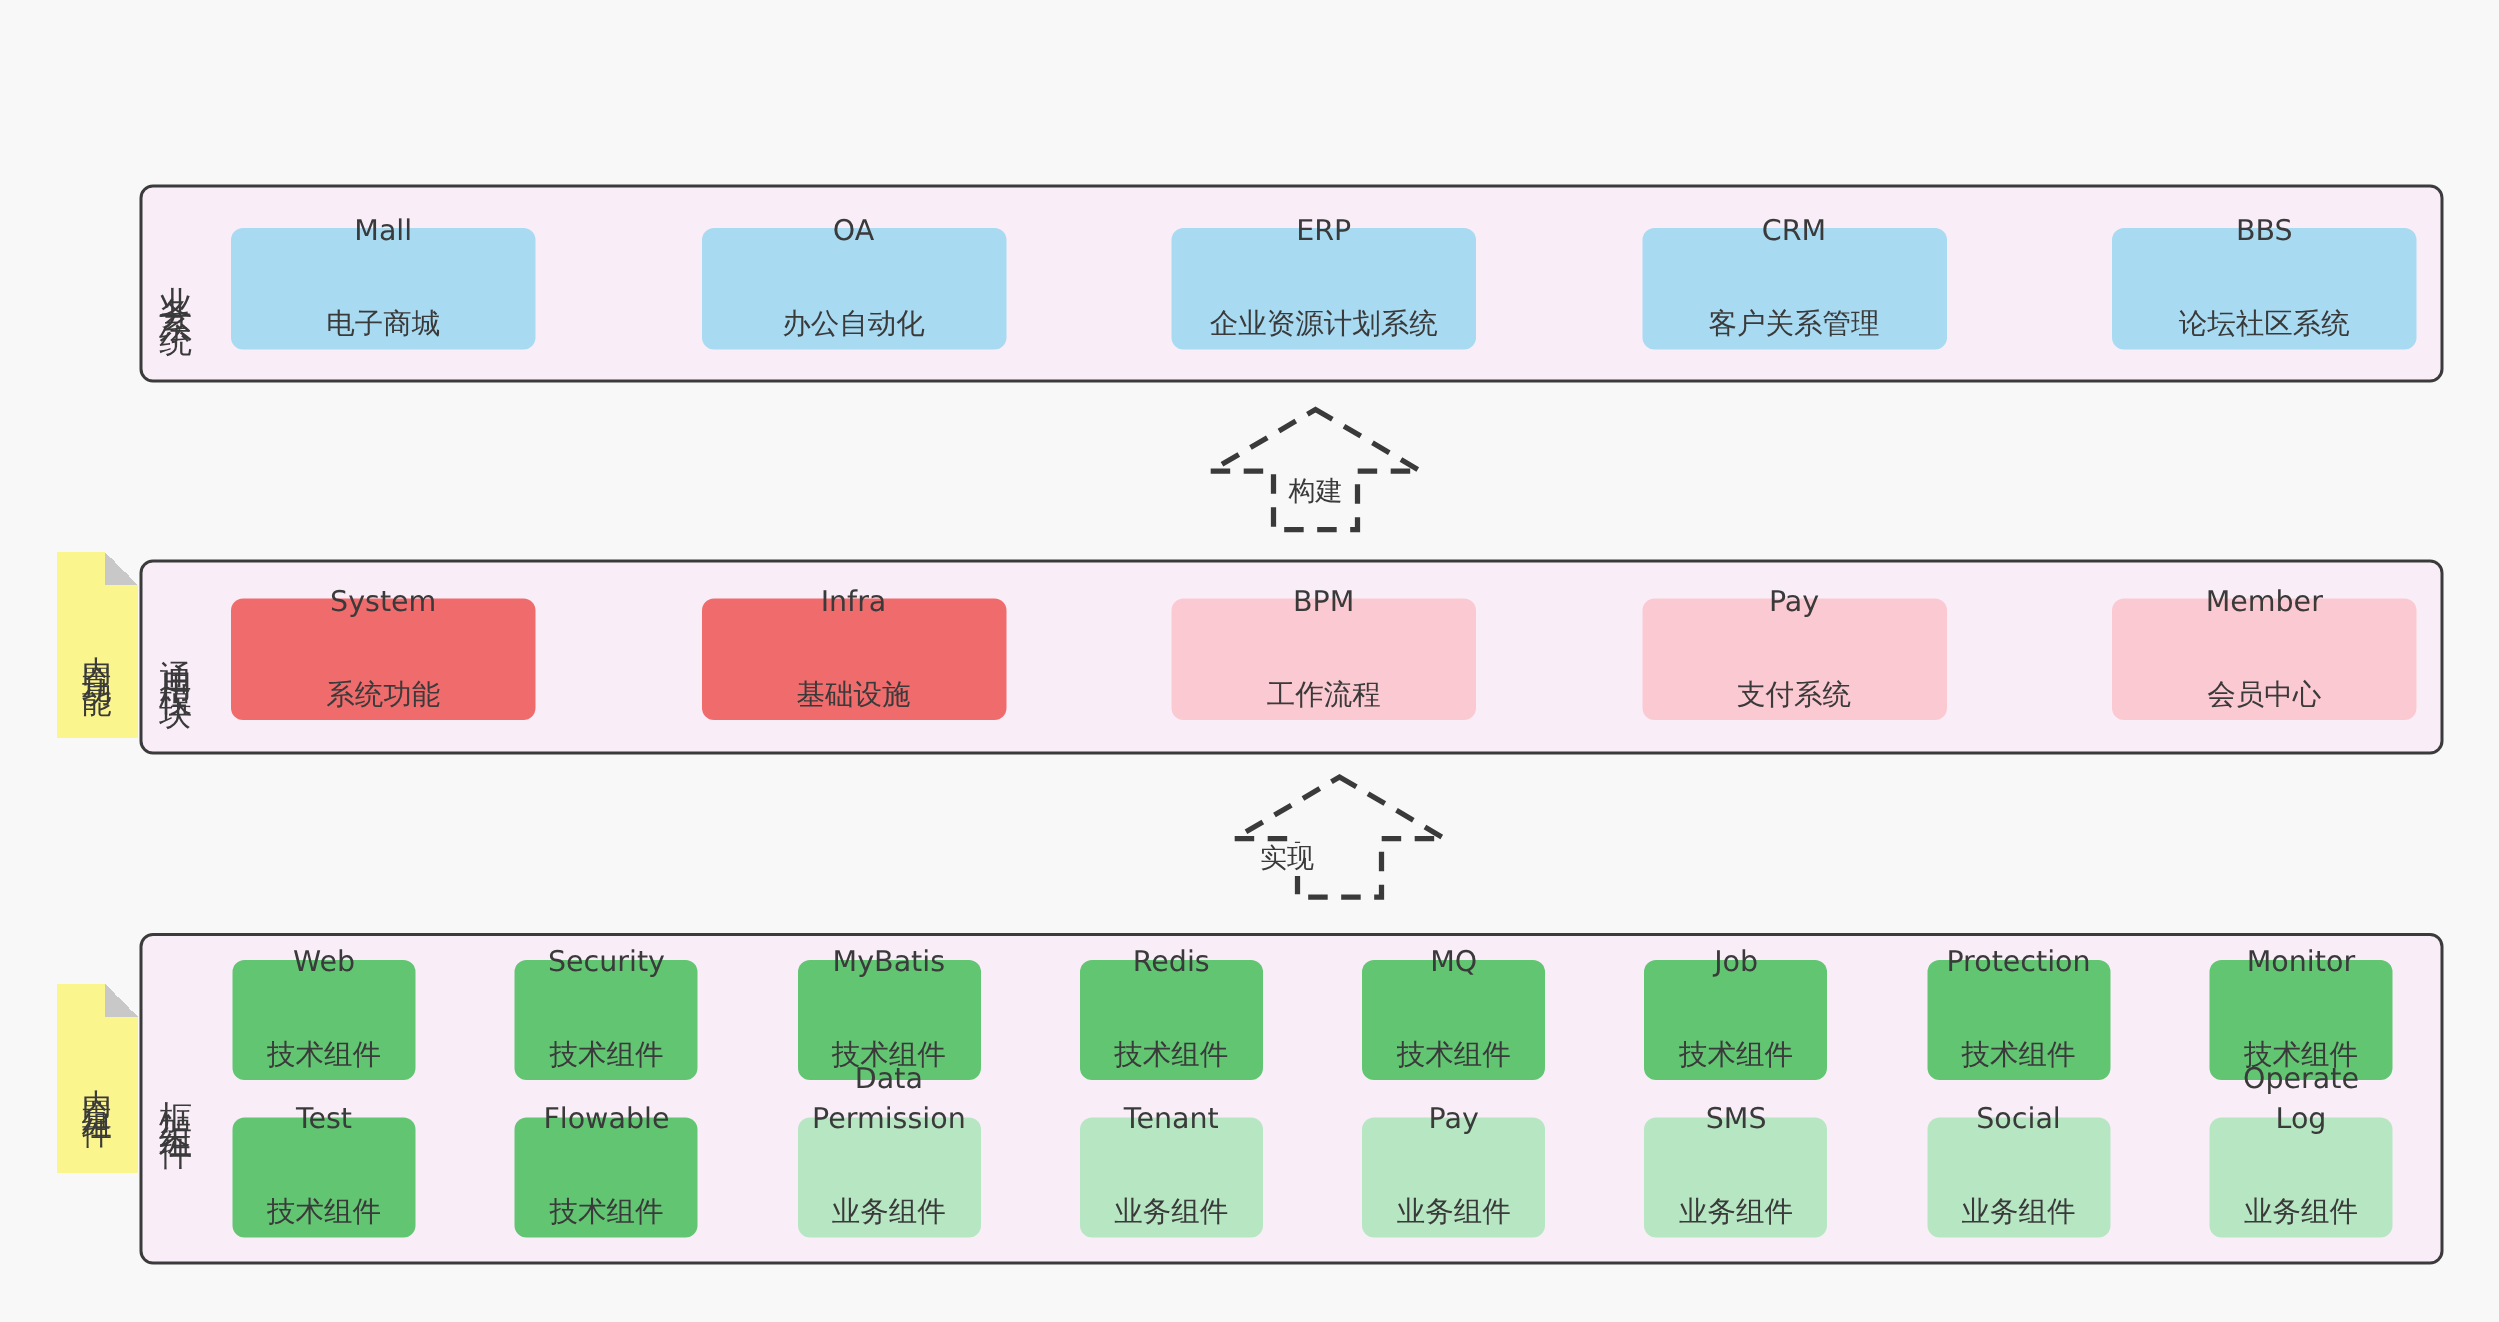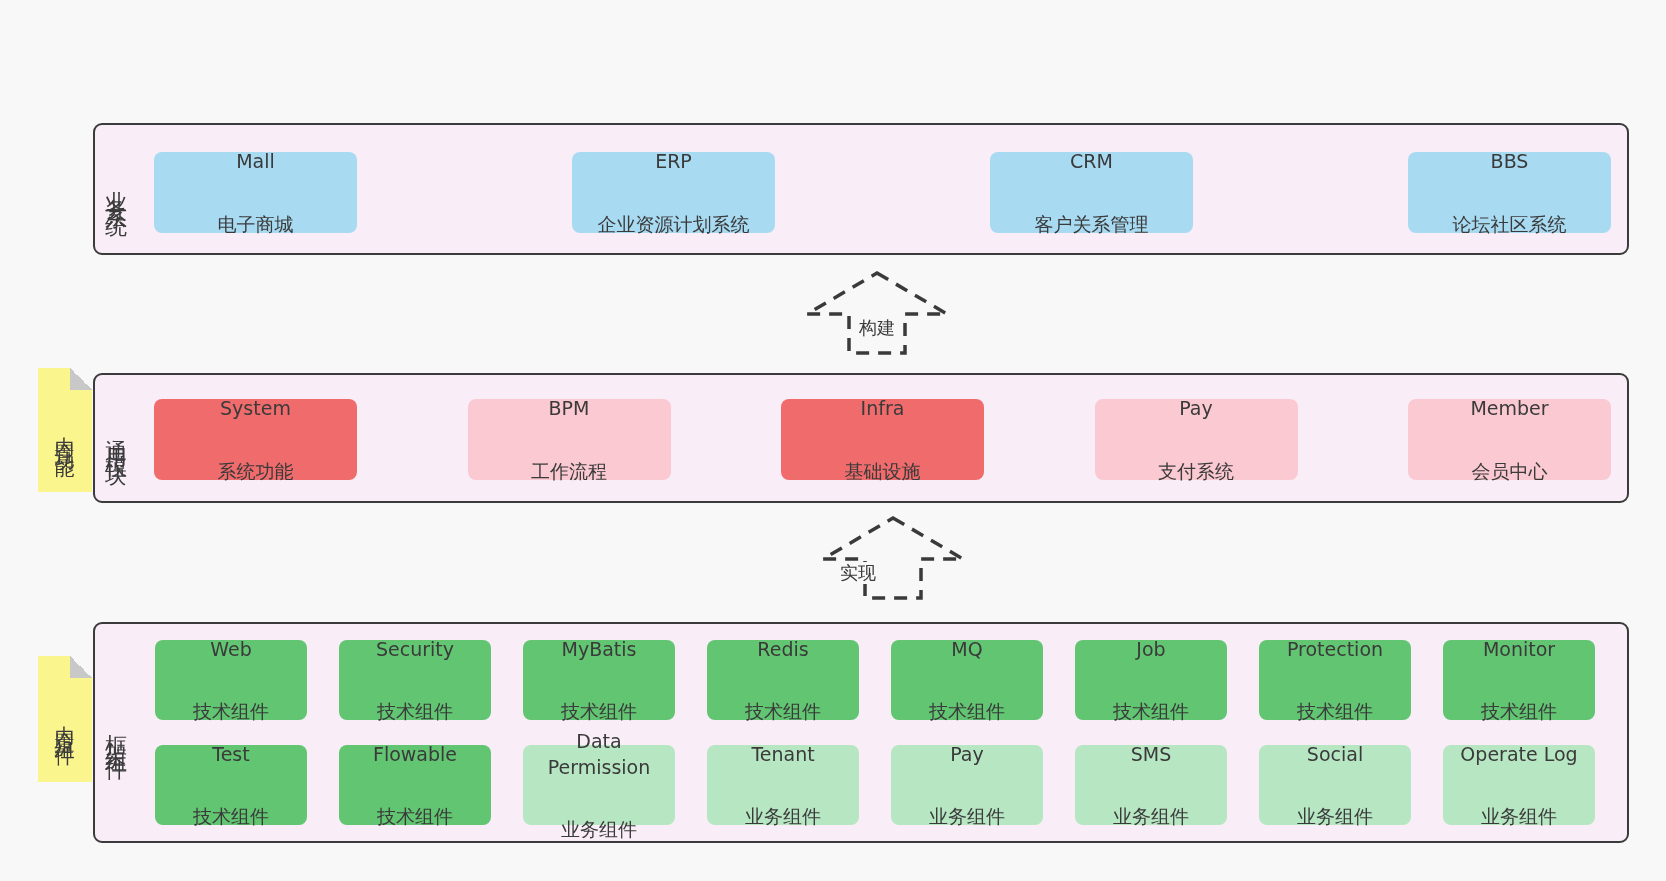--- a/index.html
+++ b/index.html
@@ -24,24 +24,24 @@
 
   .boxes{position:absolute;display:flex;justify-content:space-between;}
   .boxes.six{left:59px;right:16px;}
   .boxes.eight{left:60px;right:32px;}
   #band-business .boxes{top:27px;}
   #band-common .boxes{top:24px;}
   #band-framework .row1{top:16px;}
   #band-framework .row2{top:121px;}
 
   .box{border-radius:8px;display:flex;flex-direction:column;align-items:center;
-    justify-content:center;text-align:center;box-sizing:border-box;padding:4px 16px;
+    justify-content:flex-end;text-align:center;box-sizing:border-box;padding:4px 16px;
     font-size:19px;line-height:1.38;color:var(--text);gap:36px;}
   .box.w6{width:203px;height:81px;}
-  .box.w8{width:152px;height:80px;padding:20px 14px;}
+  .box.w8{width:122px;height:80px;padding:4px 14px;}
   .box.blue{background:var(--blue);}
   .box.red{background:var(--red);}
   .box.pink{background:var(--pink);}
   .box.green{background:var(--green);}
   .box.green-light{background:var(--green-light);}
 
   .sticky{position:absolute;left:38px;width:54px;background:var(--sticky-yellow);
     display:flex;align-items:center;justify-content:center;}
   #sticky-features{top:368px;height:124px;}
   #sticky-components{top:656px;height:126px;}
@@ -67,20 +67,24 @@
   <div class="band" id="band-business">
     <div class="band-label-wrap">
       <span class="band-label">业务系统</span>
     </div>
     <div class="boxes six">
       <div class="box w6 blue">
         <span>Mall</span>
         <span>电子商城</span>
       </div>
       <div class="box w6 blue">
+        <span>OA</span>
+        <span>办公自动化</span>
+      </div>
+      <div class="box w6 blue">
         <span>ERP</span>
         <span>企业资源计划系统</span>
       </div>
       <div class="box w6 blue">
         <span>CRM</span>
         <span>客户关系管理</span>
       </div>
       <div class="box w6 blue">
         <span>BBS</span>
         <span>论坛社区系统</span>
@@ -101,27 +105,27 @@
   </div>
   <div class="band" id="band-common">
     <div class="band-label-wrap">
       <span class="band-label">通用模块</span>
     </div>
     <div class="boxes six">
       <div class="box w6 red">
         <span>System</span>
         <span>系统功能</span>
       </div>
+      <div class="box w6 red">
+        <span>Infra</span>
+        <span>基础设施</span>
+      </div>
       <div class="box w6 pink">
         <span>BPM</span>
         <span>工作流程</span>
-      </div>
-      <div class="box w6 red">
-        <span>Infra</span>
-        <span>基础设施</span>
       </div>
       <div class="box w6 pink">
         <span>Pay</span>
         <span>支付系统</span>
       </div>
       <div class="box w6 pink">
         <span>Member</span>
         <span>会员中心</span>
       </div>
     </div>

